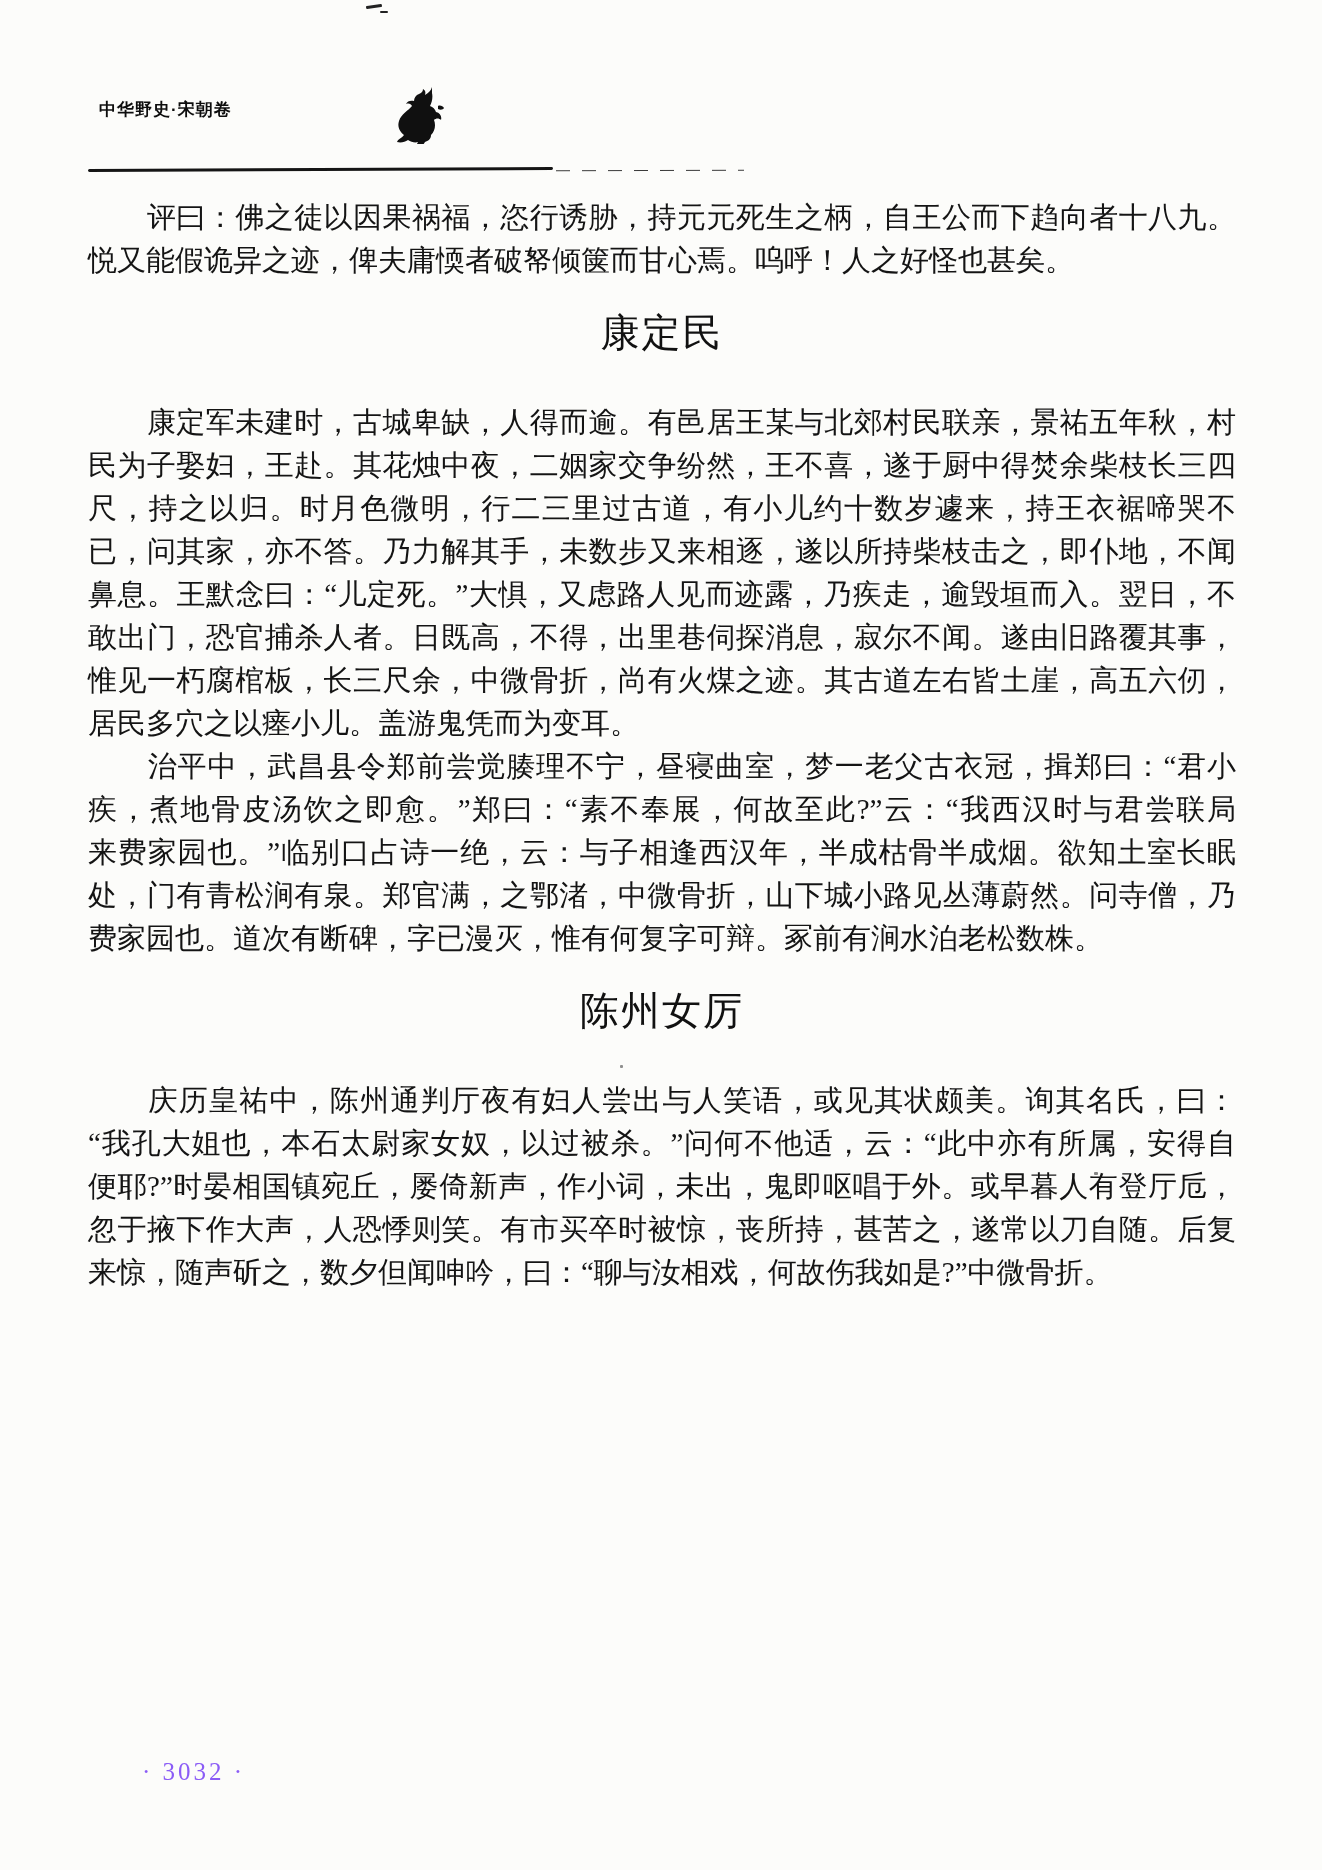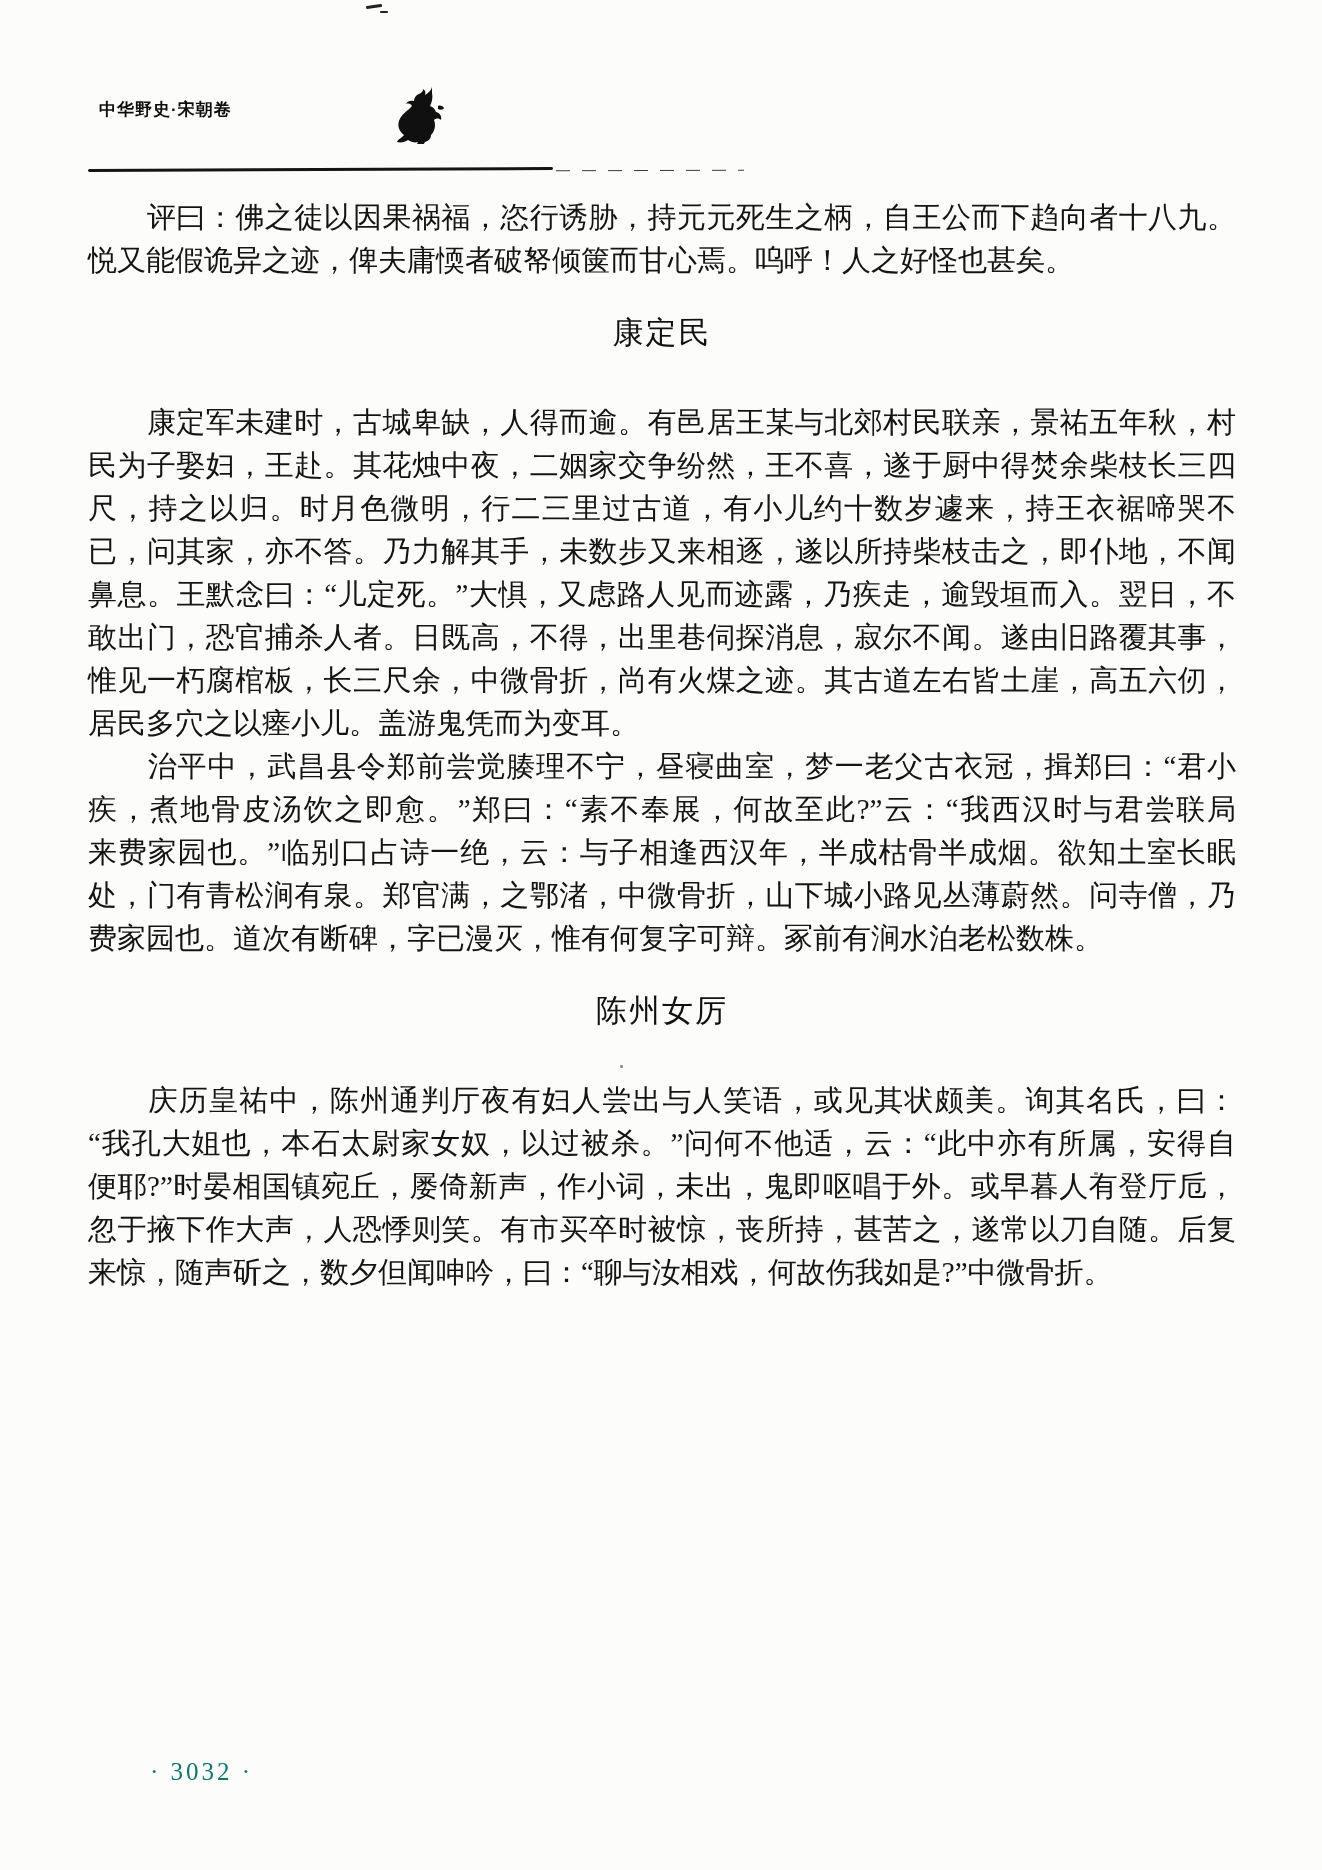--- a/index.html
+++ b/index.html
@@ -32,27 +32,27 @@
   .speck{position:absolute;background:#222;border-radius:1px;}
   
   .content{position:absolute;left:88px;top:196px;width:1148px;}
   .textline{
     font-size:29px;height:43px;line-height:43px;
     text-align:justify;text-align-last:justify;text-justify:inter-character;
     white-space:nowrap;color:#141414;
   }
   .textline.short{text-align-last:left;}
   .heading{
-    font-size:31px;height:46px;line-height:46px;text-align:center;
+    font-size:39px;height:46px;line-height:46px;text-align:center;
     margin-top:28px;margin-bottom:45px;color:#111;letter-spacing:2px;
   }
   
   .page-number{
-    position:absolute;left:150px;top:1758px;
-    font-size:25px;letter-spacing:3px;color:#0f766e;
+    position:absolute;left:142px;top:1758px;
+    font-size:25px;letter-spacing:3px;color:#8b5cf6;
   }
 </style>
 </head>
 <body>
 
 <div class="page">
 
   <div class="book-title">中华野史·宋朝卷</div>
 
   <div class="ornament">

